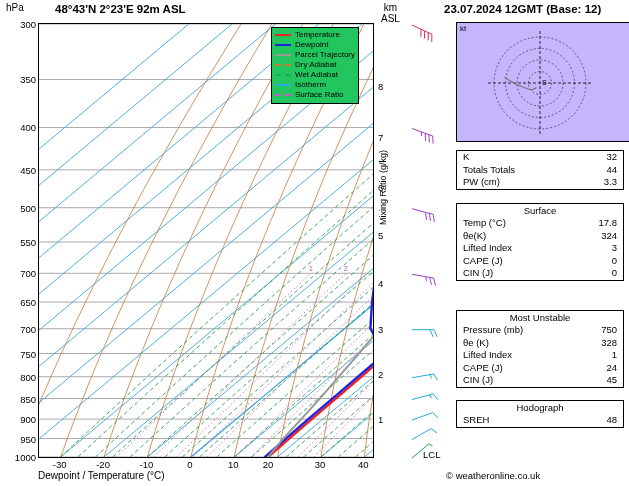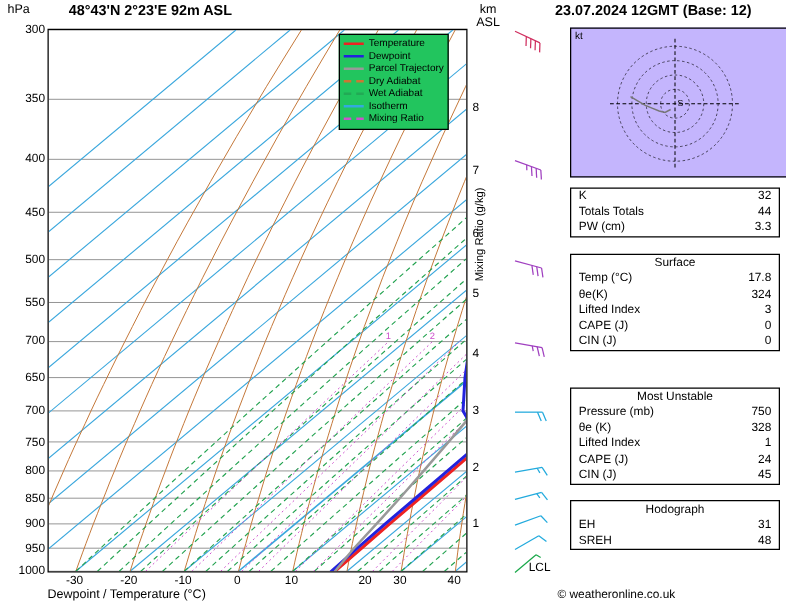--- a/index.html
+++ b/index.html
@@ -183,32 +183,32 @@
           <div class="row">
             <span class="swatch" style="border-top-color: rgb(34, 170, 85); border-top-style: dashed;"></span>
             <span class="txt">Wet Adiabat</span>
           </div>
           <div class="row">
             <span class="swatch" style="border-top-color: rgb(51, 170, 221); border-top-style: solid;"></span>
             <span class="txt">Isotherm</span>
           </div>
           <div class="row">
             <span class="swatch" style="border-top-color: rgb(204, 85, 204); border-top-style: dashed;"></span>
-            <span class="txt">Mixing Ratio</span>
+            <span class="txt">Surface Ratio</span>
           </div>
         </div>
     </div>
 
     <div id="xaxis">
         <div class="xtick" style="left: 21.6883px;">-30</div>
         <div class="xtick" style="left: 65.0649px;">-20</div>
         <div class="xtick" style="left: 108.442px;">-10</div>
         <div class="xtick" style="left: 151.818px;">0</div>
         <div class="xtick" style="left: 195.195px;">10</div>
-        <div class="xtick" style="left: 254px;">20</div>
+        <div class="xtick" style="left: 230px;">20</div>
         <div class="xtick" style="left: 281.948px;">30</div>
         <div class="xtick" style="left: 325.325px;">40</div>
       </div>
     <div id="xlabel">Dewpoint / Temperature (°C)</div>
 
     <div id="kmaxis">
         <div class="kmtick" style="top: 395.708px;">1</div>
         <div class="kmtick" style="top: 351.493px;">2</div>
         <div class="kmtick" style="top: 306.238px;">3</div>
         <div class="kmtick" style="top: 259.75px;">4</div>
@@ -351,24 +351,20 @@
           <span class="v">24</span>
         </div>
         <div class="r">
           <span class="n">CIN (J)</span>
           <span class="v">45</span>
         </div>
       </div>
     <div class="tbl" id="tbl-hodo" style="top:400px;">
         <div class="hdr">Hodograph</div>
         <div class="r">
-          <span class="n">EH</span>
-          <span class="v">31</span>
-        </div>
-        <div class="r">
           <span class="n">SREH</span>
           <span class="v">48</span>
         </div>
       </div>
   </div>
 
   <div id="copyright">© weatheronline.co.uk</div>
 </div>
 
 </body></html>

